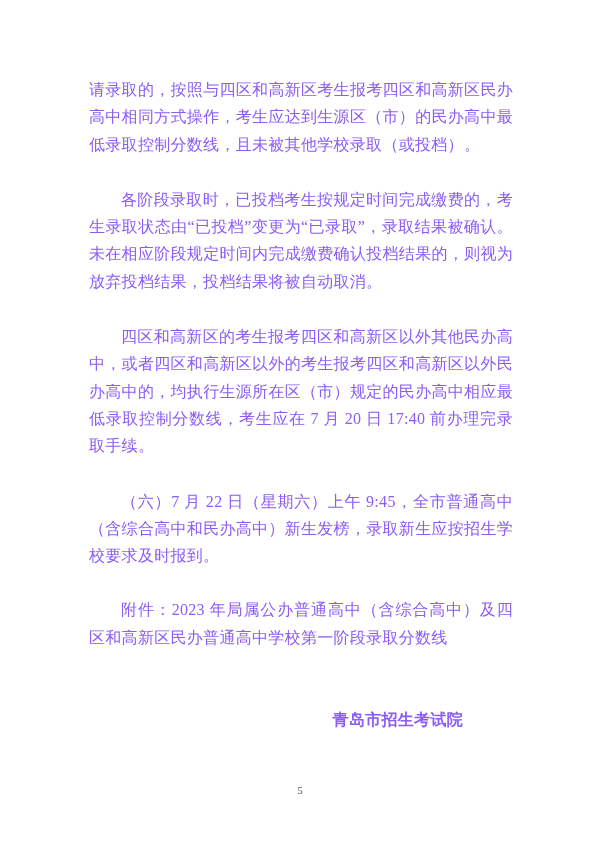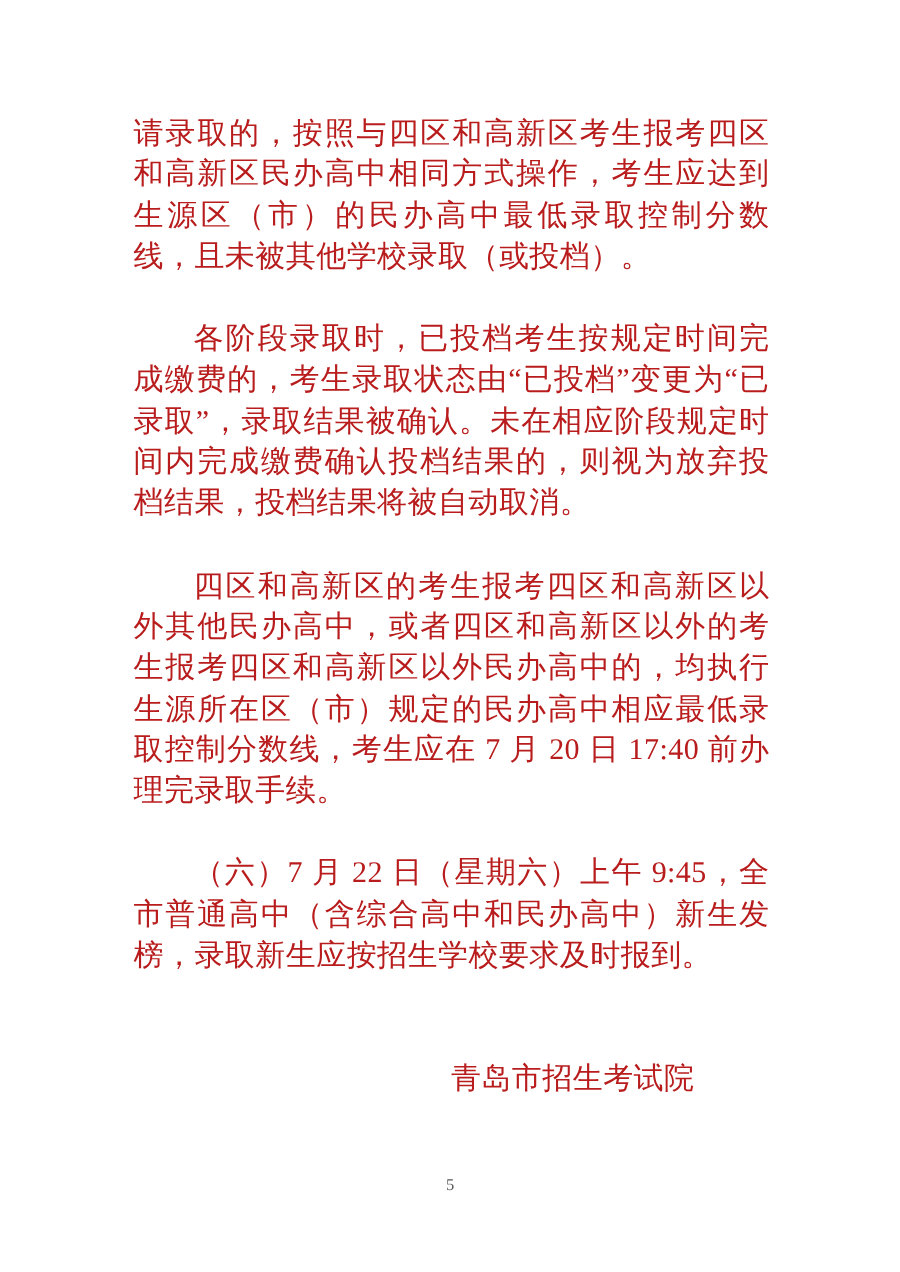--- a/index.html
+++ b/index.html
@@ -16,38 +16,39 @@
     overflow: hidden;
   }
   .content {
     position: absolute;
     left: 89px;
     top: 76px;
     width: 424px;
     color: #3d3d3d;
   }
   .content p {
-    font-size: 20px;
+    font-size: 16px;
     line-height: 27.3px;
     letter-spacing: 0.3px;
     text-align: justify;
     text-justify: inter-character;
     text-align-last: left;
-    color: #b91c1c;
+    color: #8b5cf6;
   }
   .indent { text-indent: 2em; margin-top: 28px; }
   .attachment { margin-top: 27px; }
   .signature-block {
     margin-top: 54px;
     text-align: right;
   }
   .signature-block p {
     text-align: left;
     text-align-last: right;
     line-height: 29px;
+    font-weight: bold;
   }
   .sig-issuer { padding-right: 50px; }
   .sig-date   { padding-right: 54px; }
   .page-number {
     position: absolute;
     left: 0;
     top: 784px;
     width: 100%;
     text-align: center;
     font-size: 11px;
@@ -57,20 +58,21 @@
 </style>
 </head>
 <body>
 
 <div class="page">
   <div class="content">
     <p>请录取的，按照与四区和高新区考生报考四区和高新区民办高中相同方式操作，考生应达到生源区（市）的民办高中最低录取控制分数线，且未被其他学校录取（或投档）。</p>
     <p class="indent">各阶段录取时，已投档考生按规定时间完成缴费的，考生录取状态由“已投档”变更为“已录取”，录取结果被确认。未在相应阶段规定时间内完成缴费确认投档结果的，则视为放弃投档结果，投档结果将被自动取消。</p>
     <p class="indent">四区和高新区的考生报考四区和高新区以外其他民办高中，或者四区和高新区以外的考生报考四区和高新区以外民办高中的，均执行生源所在区（市）规定的民办高中相应最低录取控制分数线，考生应在 7 月 20 日 17:40 前办理完录取手续。</p>
     <p class="indent">（六）7 月 22 日（星期六）上午 9:45，全市普通高中（含综合高中和民办高中）新生发榜，录取新生应按招生学校要求及时报到。</p>
+    <p class="indent attachment">附件：2023 年局属公办普通高中（含综合高中）及四区和高新区民办普通高中学校第一阶段录取分数线</p>
 
     <div class="signature-block">
       <p class="sig-issuer">青岛市招生考试院</p>
     </div>
   </div>
 
   <div class="page-number">5</div>
 </div>
 
 </body></html>

